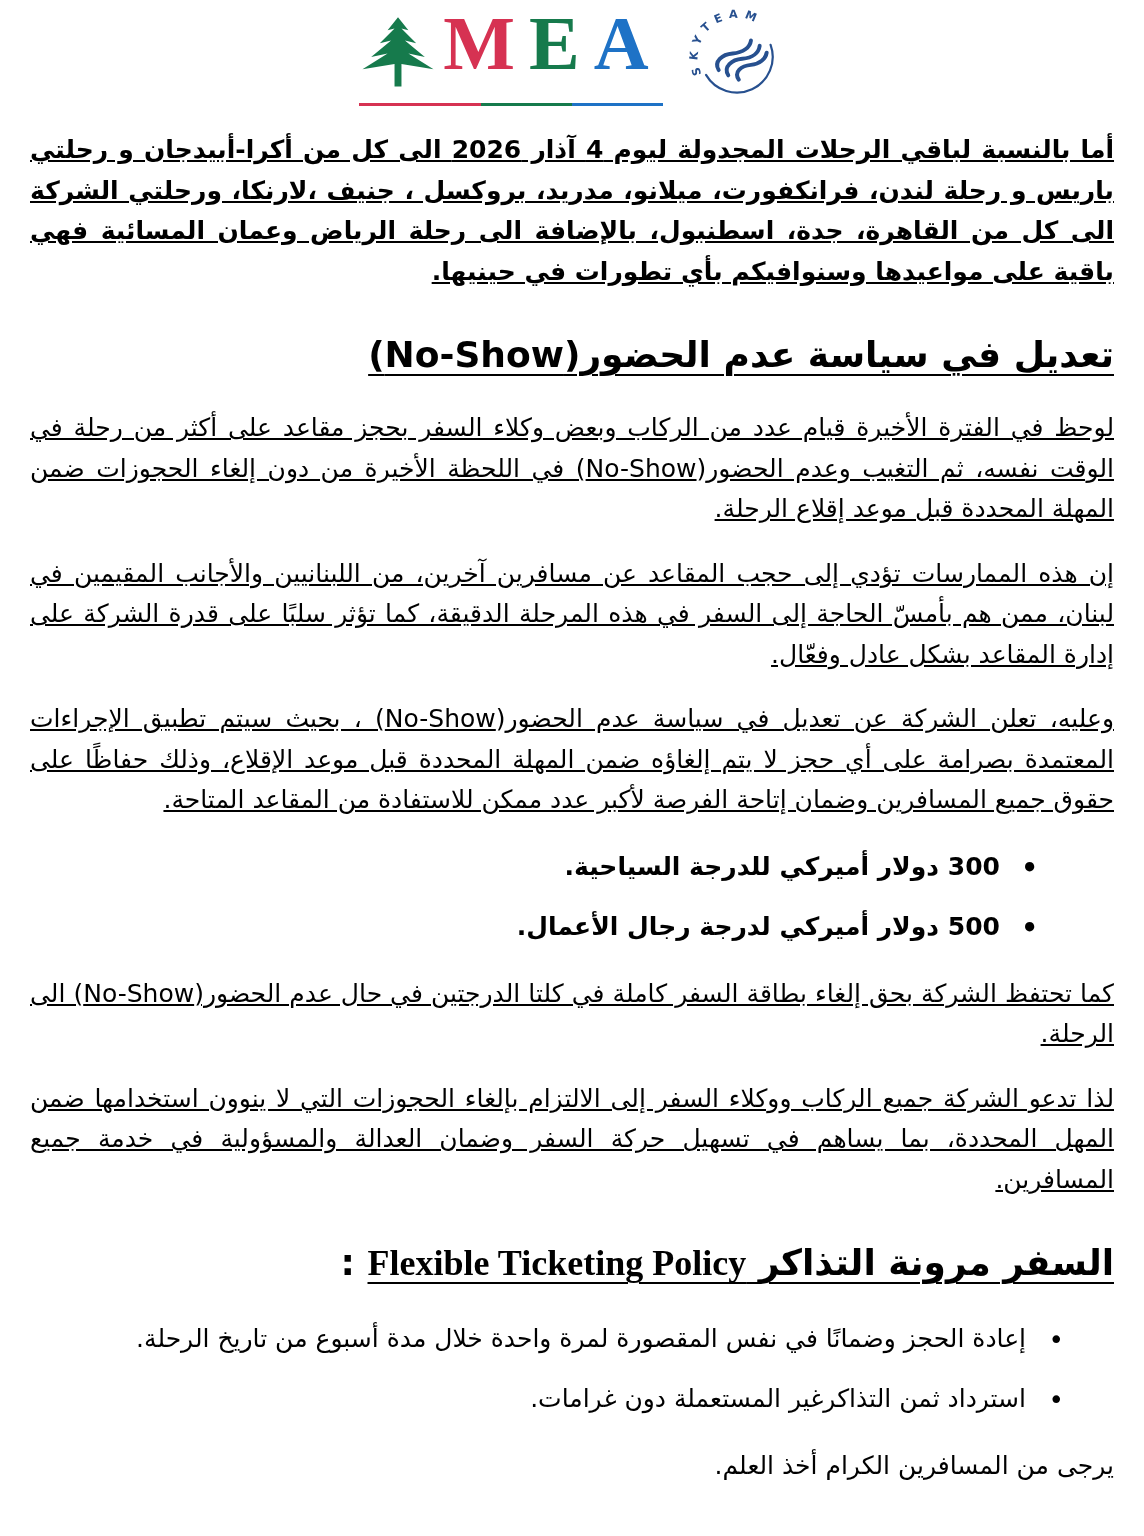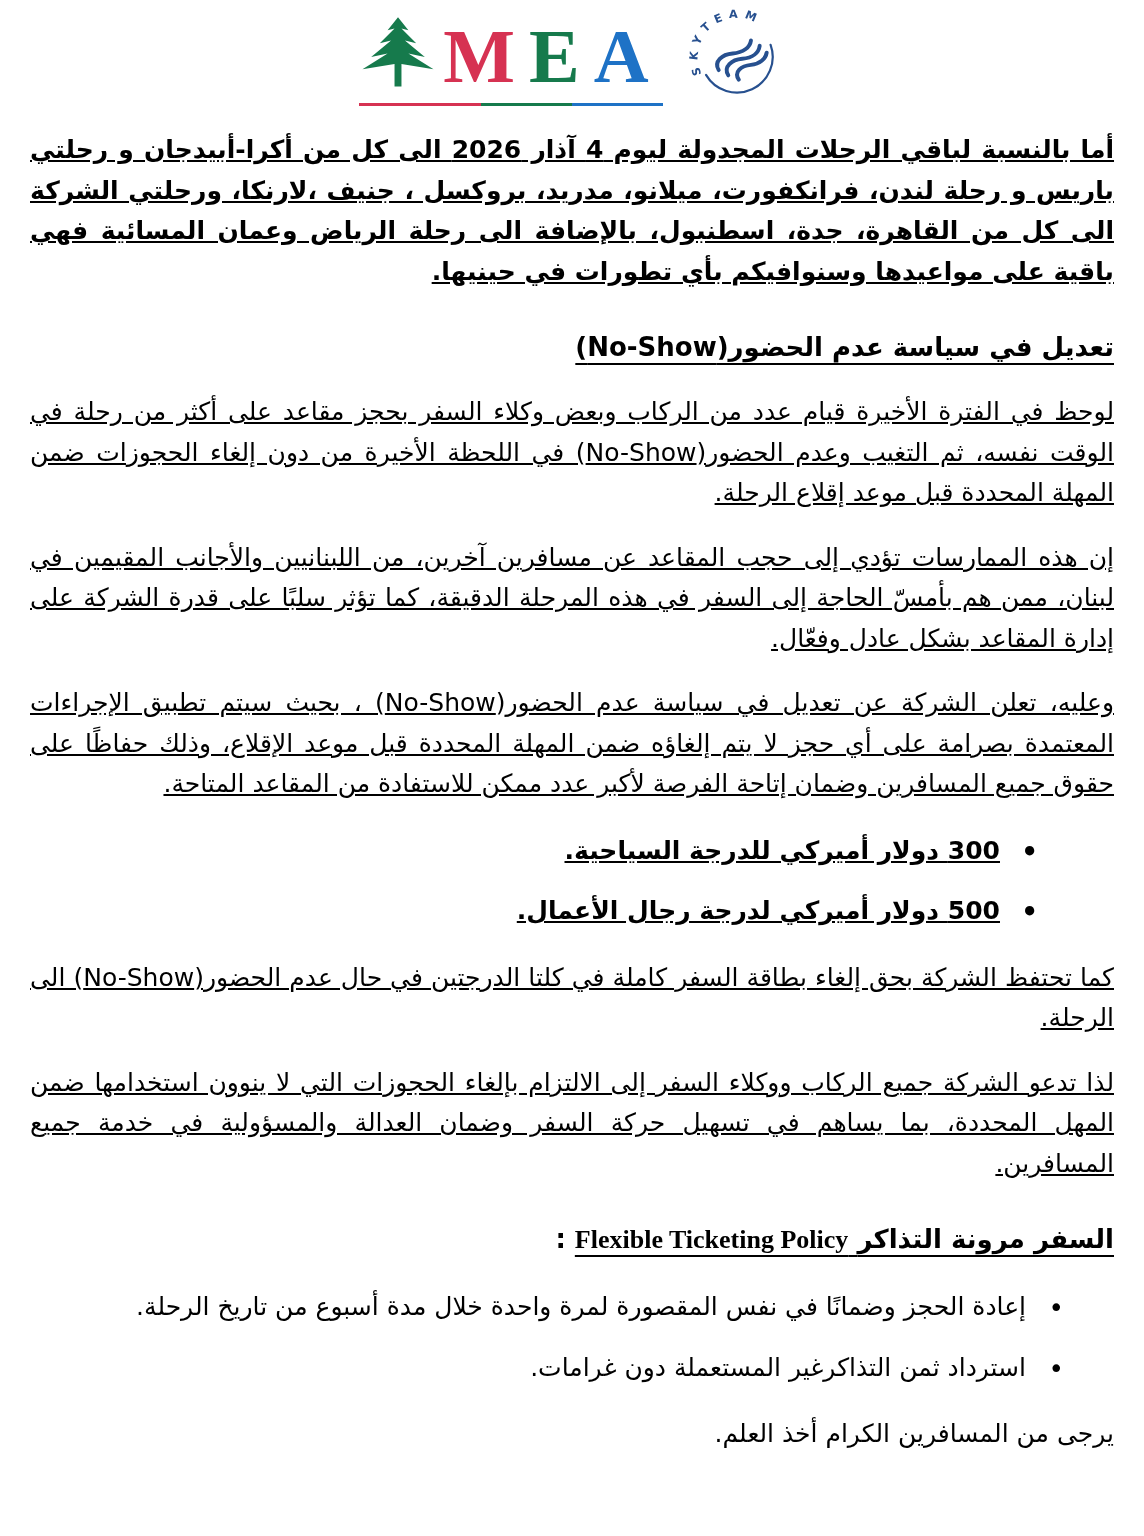--- a/index.html
+++ b/index.html
@@ -5,45 +5,45 @@
   html,body{margin:0;padding:0;}
   body{
     width:1144px;height:1536px;overflow:hidden;box-sizing:border-box;
     background:var(--page-bg,#fff);color:var(--text,#000);
     font-family:"DejaVu Sans",sans-serif;
   }
   .page{width:100%;height:100%;box-sizing:border-box;padding:10px 30px 0 30px;}
 
   
   .logo-row{direction:ltr;display:flex;justify-content:center;align-items:center;gap:26px;margin-top:4px;}
-  .mark{display:flex;align-items:center;gap:6px;position:relative;padding-bottom:6px;}
+  .mark{display:flex;align-items:flex-start;gap:6px;position:relative;padding-bottom:6px;}
   .mark .baseline{position:absolute;bottom:0;left:0;right:0;height:3px;display:flex;}
   .baseline .seg{height:100%;}
   .seg.red{background:var(--mea-red);width:40%;}
   .seg.green{background:var(--mea-green);width:30%;}
   .seg.blue{background:var(--mea-blue);width:30%;}
   .wordmark{font-family:"Liberation Serif",serif;font-weight:bold;font-size:76px;line-height:.78;letter-spacing:14px;white-space:nowrap;}
   .wordmark .L{display:inline-block;}
   .L.m{color:var(--mea-red);}
   .L.e{color:var(--mea-green);}
   .L.a{color:var(--mea-blue);}
   .cedar{display:block;}
   .skyteam{display:block;margin-top:-6px;}
 
   
   main{direction:rtl;margin-top:22px;font-size:25px;line-height:1.62;}
   p{margin:24px 0;}
   .j{text-align:justify;text-decoration:underline;}
   .b{font-weight:bold;}
-  .hd{font-size:26px;font-weight:bold;text-align:right;margin:34px 0 18px 0;}
+  .hd{font-size:36px;font-weight:bold;text-align:right;margin:34px 0 18px 0;}
   .u{text-decoration:underline;text-decoration-thickness:2px;text-underline-offset:7px;}
   .en{font-family:Liberation Serif, serif;}
 
   ul{margin:26px 0;padding:0;list-style:none;}
-  ul.fees{margin-right:72px;font-weight:bold;text-decoration:underline;}
+  ul.fees{margin-right:72px;font-weight:bold;}
   ul.flexlist{margin-right:46px;}
   li{position:relative;padding-right:42px;margin-bottom:20px;text-align:right;}
   li::before{content:"•";position:absolute;right:4px;top:0;font-size:1.05em;}
   .closing-note{margin-top:16px;}
 </style>
 </head>
 <body>
 
 <div class="page">
 

